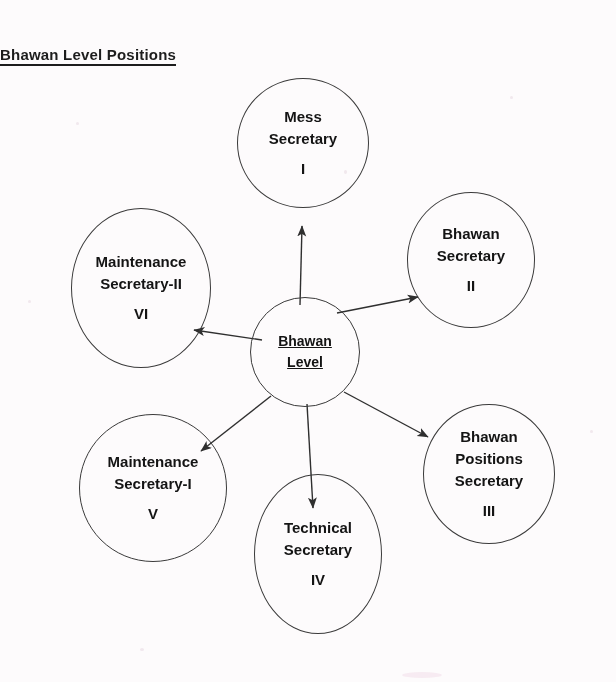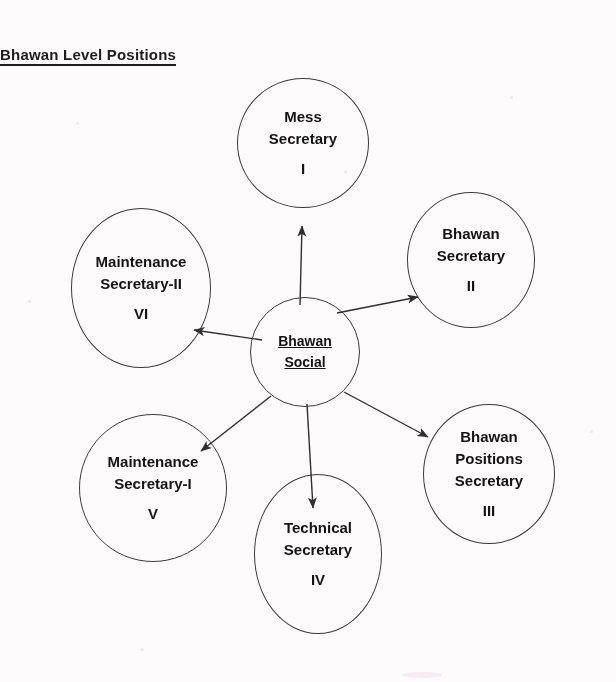--- a/index.html
+++ b/index.html
@@ -100,21 +100,21 @@
         <line x1="337" y1="313" x2="418" y2="297" marker-end="url(#arrow)"></line>
         <line x1="344" y1="392" x2="428" y2="437" marker-end="url(#arrow)"></line>
         <line x1="307" y1="404" x2="313" y2="508" marker-end="url(#arrow)"></line>
         <line x1="271" y1="396" x2="201" y2="451" marker-end="url(#arrow)"></line>
         <line x1="262" y1="340" x2="194" y2="330" marker-end="url(#arrow)"></line>
       </g>
   </svg>
 
   <div class="node center" id="center-node" style="left:250px;top:297px;width:110px;height:110px;">
     <span class="line">Bhawan</span>
-    <span class="line">Social</span>
+    <span class="line">Level</span>
   </div>
 
   <div id="node-layer">
       <div class="node" style="left: 237px; top: 78px; width: 132px; height: 130px;">
         <span class="line">Mess</span>
         <span class="line">Secretary</span>
         <span class="line num">I</span>
       </div>
       <div class="node" style="left: 407px; top: 192px; width: 128px; height: 136px;">
         <span class="line">Bhawan</span>

